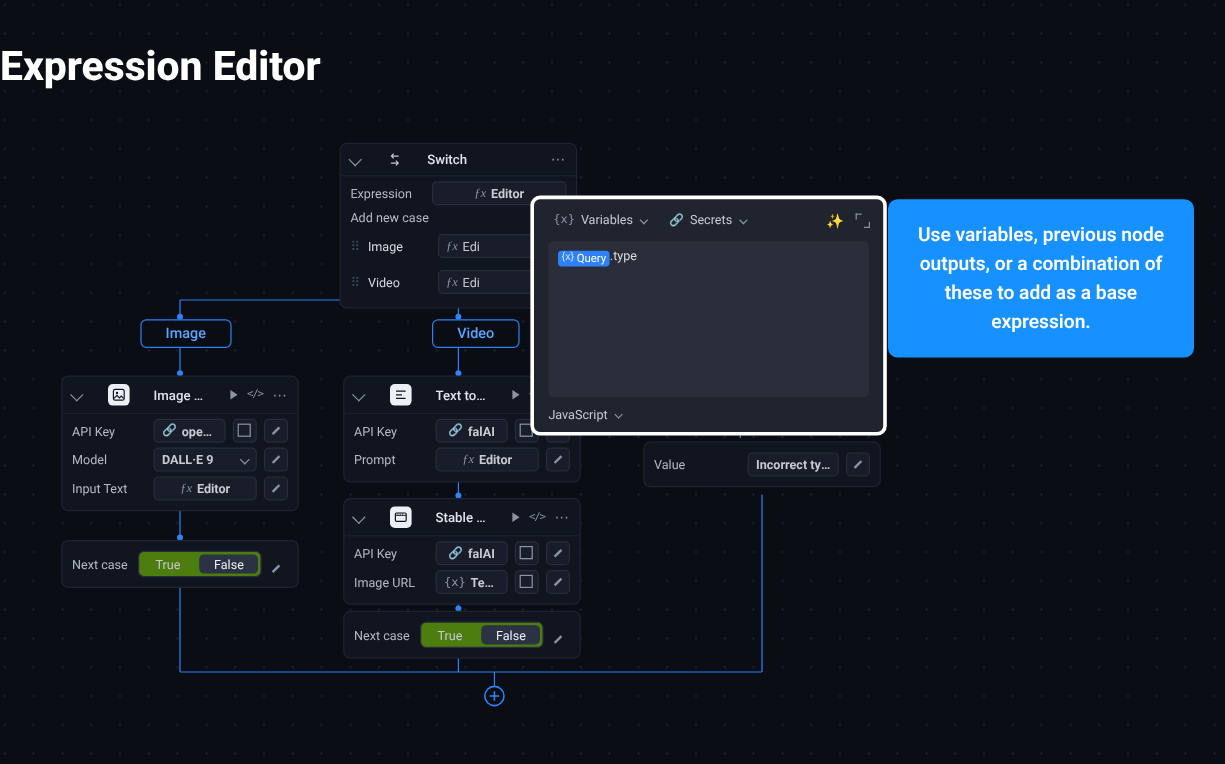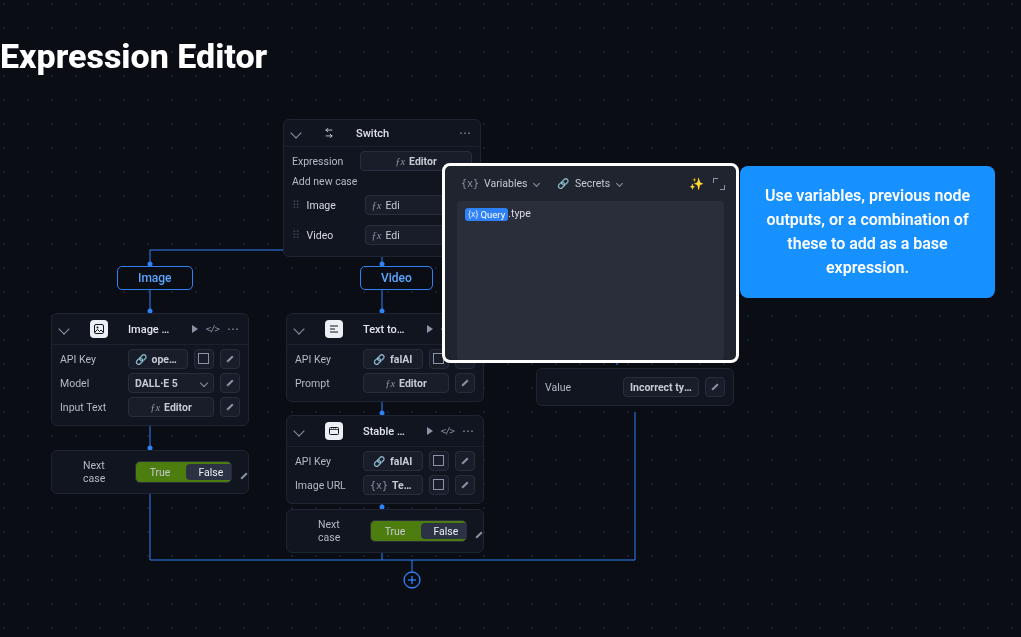--- a/index.html
+++ b/index.html
@@ -179,21 +179,21 @@
     border: 1px solid #272d3d;
     border-radius: 4px;
     height: 20px;
     display: flex; align-items: center; gap: 4px;
     padding: 0 6px;
     font-size: 10.5px; color: #c6cad2;
     overflow: hidden;
   }
   .case-row .truncfield .fx { font-style: italic; font-family: serif; color: #8b93a5; }
 
-  .nc-row { display: flex; align-items: center; gap: 8px; margin-left: 23px; }
+  .nc-row { display: flex; align-items: center; gap: 8px; }
   .nc-row .lbl { font-size: 10.5px; color: #b4bac6; }
   .segmented {
     display: flex;
     background: #4d7c0f;
     border: 1px solid #272d3d;
     border-radius: 5px;
     overflow: hidden;
     height: 22px;
   }
   .segmented .seg {
@@ -420,21 +420,21 @@
       <span class="sq-btn">
           <span class="copy-ico"></span>
         </span>
       <span class="sq-btn">
           <span class="pencil"></span>
         </span>
     </div>
     <div class="row">
       <span class="lbl">Model</span>
       <div class="field left">
-        <span class="txt" style="flex:1">DALL·E 5</span>
+        <span class="txt" style="flex:1">DALL·E 9</span>
         <span class="sel-caret"></span>
       </div>
       <span class="sq-btn">
           <span class="pencil"></span>
         </span>
     </div>
     <div class="row">
       <span class="lbl">Input Text</span>
       <div class="field">
         <span class="fx">ƒx</span>
@@ -589,13 +589,19 @@
     <span class="grow"></span>
     <span class="wand">✨</span>
     <span class="expand-ico"></span>
   </div>
   <div class="code-area">
     <span class="token-chip">
       <span class="bind-ico">{x}</span>
       <span>Query</span>
     </span><span class="code-rest">.type</span>
   </div>
+  <div class="pop-bottom">
+    <div class="lang-pill">
+      <span>JavaScript</span>
+      <span class="sel-caret small"></span>
+    </div>
+  </div>
 </div>
 
 </body></html>

